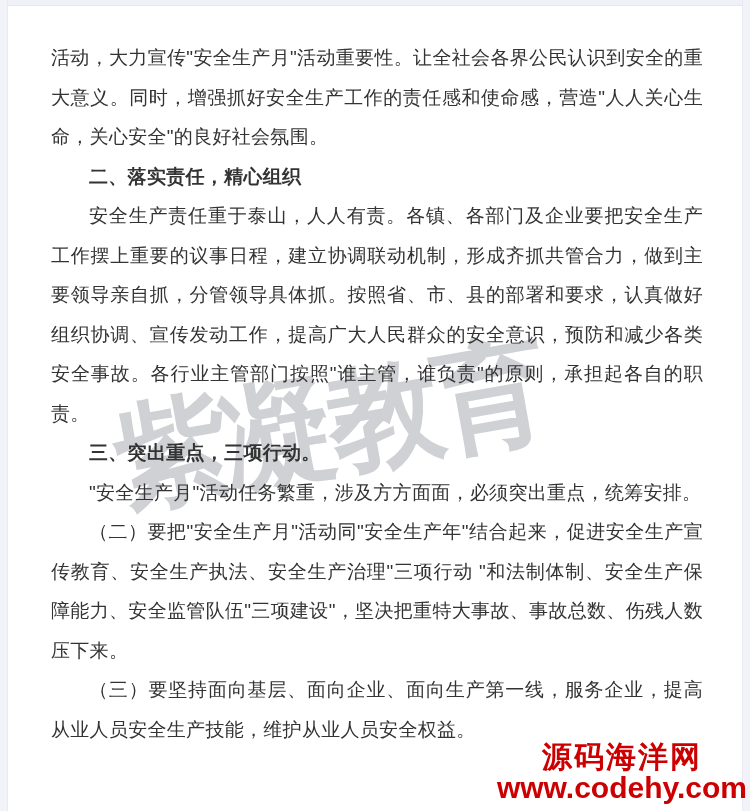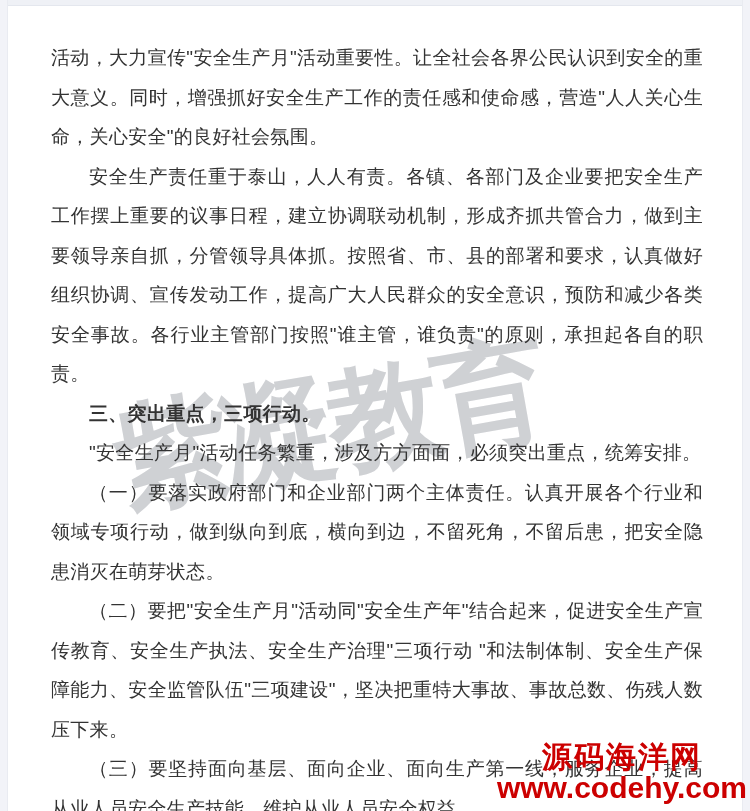--- a/index.html
+++ b/index.html
@@ -85,24 +85,24 @@
 <body>
 
 <div class="edge-top"></div>
 <div class="edge-left"></div>
 <div class="edge-right"></div>
 
 <div class="page">
   <div class="watermark" style="color: rgb(199, 201, 205);">紫凝教育</div>
   <div class="doc" style="color: rgb(51, 51, 51);">
       <div class="para body">活动，大力宣传"安全生产月"活动重要性。让全社会各界公民认识到安全的重大意义。同时，增强抓好安全生产工作的责任感和使命感，营造"人人关心生命，关心安全"的良好社会氛围。</div>
+      <div class="para heading indent">二、落实责任，精心组织</div>
       <div class="para body indent">安全生产责任重于泰山，人人有责。各镇、各部门及企业要把安全生产工作摆上重要的议事日程，建立协调联动机制，形成齐抓共管合力，做到主要领导亲自抓，分管领导具体抓。按照省、市、县的部署和要求，认真做好组织协调、宣传发动工作，提高广大人民群众的安全意识，预防和减少各类安全事故。各行业主管部门按照"谁主管，谁负责"的原则，承担起各自的职责。</div>
       <div class="para heading indent">三、突出重点，三项行动。</div>
       <div class="para body indent">"安全生产月"活动任务繁重，涉及方方面面，必须突出重点，统筹安排。</div>
-      <div class="para body indent">（一）要落实政府部门和企业部门两个主体责任。认真开展各个行业和领域专项行动，做到纵向到底，横向到边，不留死角，不留后患，把安全隐患消灭在萌芽状态。</div>
       <div class="para body indent">（二）要把"安全生产月"活动同"安全生产年"结合起来，促进安全生产宣传教育、安全生产执法、安全生产治理"三项行动 "和法制体制、安全生产保障能力、安全监管队伍"三项建设"，坚决把重特大事故、事故总数、伤残人数压下来。</div>
       <div class="para body indent">（三）要坚持面向基层、面向企业、面向生产第一线，服务企业，提高从业人员安全生产技能，维护从业人员安全权益。</div>
     </div>
 </div>
 
 <div class="site-badge" style="color: rgb(204, 0, 0);">
   <div class="cn">源码海洋网</div>
   <div class="url">www.codehy.com</div>
 </div>
 

